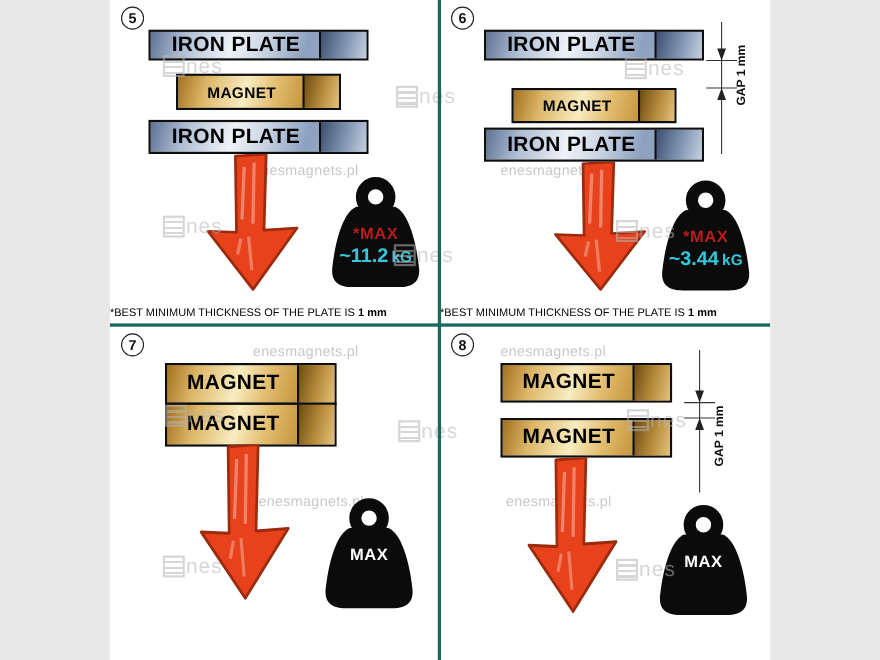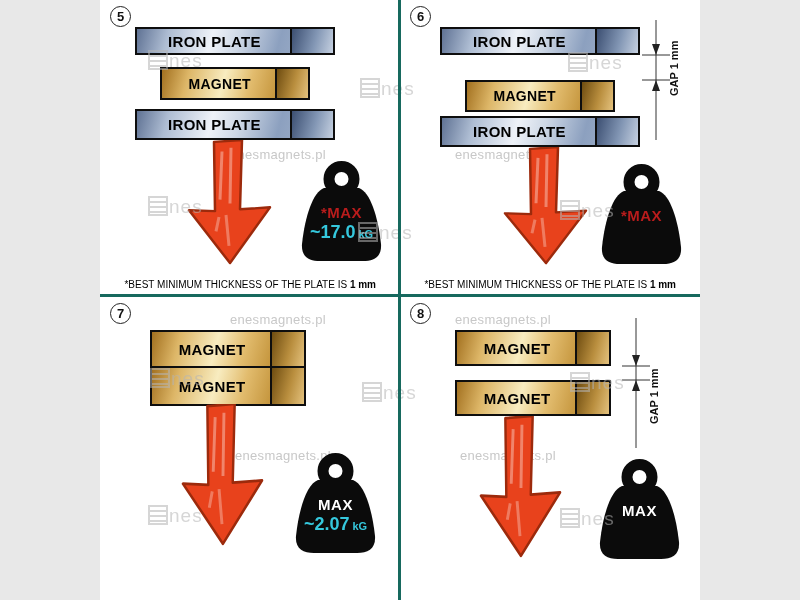--- a/index.html
+++ b/index.html
@@ -18,47 +18,47 @@
   .badge{
     position:absolute;width:19px;height:19px;border:1.5px solid #222;border-radius:50%;
     background:#fff;text-align:center;line-height:19px;font-size:13px;font-weight:bold;color:#111;z-index:6;
   }
 
   .plate{position:absolute;border:2px solid #0e0e0e;box-sizing:border-box;z-index:2;}
   .plate .seg{position:absolute;top:0;right:0;bottom:0;width:21%;border-left:2px solid #0e0e0e;}
   .plate .plate-label{
     position:absolute;left:0;top:0;bottom:0;width:79%;
     display:flex;align-items:center;justify-content:center;
-    font-weight:bold;font-size:15px;color:#000;letter-spacing:.3px;white-space:nowrap;
+    font-weight:bold;font-size:19px;color:#000;letter-spacing:.3px;white-space:nowrap;
   }
   .iron{background:linear-gradient(105deg,#5f7294 0%,#aebdd3 16%,#eef2f8 38%,#cdd7e5 52%,#8ca0bf 72%,#a9b8ce 100%);}
   .iron .seg{background:linear-gradient(105deg,#3c4f72 0%,#8296b4 55%,#c6d1e1 100%);}
   .magnet{background:linear-gradient(105deg,#a2701f 0%,#ddb667 18%,#f8ecc0 42%,#e2bc6e 60%,#c6973f 78%,#e2c17a 100%);}
   .magnet .seg{background:linear-gradient(105deg,#6e4c10 0%,#b98e3e 55%,#e4c27e 100%);}
 
   .arrow{position:absolute;z-index:2;}
 
   .weight{position:absolute;width:95px;height:105px;z-index:3;}
   .weight svg{position:absolute;left:0;top:0;}
   .w-max{position:absolute;left:0;right:0;top:44px;text-align:center;font-size:15px;font-weight:bold;letter-spacing:.5px;z-index:3;}
   .max-yellow{color:#b91c1c;}
   .max-white{color:#ffffff;text-align:center;}
   .w-val{position:absolute;left:0;right:0;top:62px;text-align:center;font-size:18px;font-weight:bold;color:#35c8dd;z-index:3;white-space:nowrap;}
-  .w-val .unit{font-size:11px;margin-left:3px;}
+  .w-val .unit{font-size:14px;margin-left:3px;}
 
   .gap-dim{position:absolute;z-index:3;}
   .gap-dim line{stroke:#333;stroke-width:1;}
   .gap-dim polygon{fill:#222;}
   .gap-label{
     position:absolute;writing-mode:vertical-rl;transform:rotate(180deg);
     font-size:11px;font-weight:bold;color:#111;z-index:3;
     display:flex;align-items:center;justify-content:center;white-space:nowrap;
   }
 
-  .footnote{position:absolute;width:276px;text-align:right;font-size:10px;color:#000;z-index:3;white-space:nowrap;}
+  .footnote{position:absolute;width:276px;text-align:left;font-size:10px;color:#000;z-index:3;white-space:nowrap;}
   .footnote .fb{font-weight:bold;}
 
   .wm{position:absolute;font-size:13px;color:#c8c8c8;letter-spacing:.3px;z-index:1;white-space:nowrap;}
 
   .enes{position:absolute;z-index:4;opacity:.55;display:flex;align-items:center;}
   .enes-box{
     display:inline-block;width:20px;height:20px;border:2px solid #b5b5b5;box-sizing:border-box;
     background:repeating-linear-gradient(180deg,transparent 0 3px,#b5b5b5 3px 5px);
   }
   .enes-text{font-size:19px;line-height:19px;color:#b5b5b5;font-weight:normal;letter-spacing:1px;margin-left:1px;}
@@ -93,21 +93,21 @@
     <path d="M36,12 L34,62 M45,8 L44,66" stroke="rgba(255,255,255,0.35)" stroke-width="3" fill="none"></path>
     <path d="M40,78 L43,110 M33,80 L30,95" stroke="rgba(255,255,255,0.3)" stroke-width="3" fill="none"></path>
   </svg>
 
   <div class="weight" style="left:194px;top:160px;">
     <svg width="95" height="105" viewBox="0 0 95 105">
       <circle cx="47.5" cy="19" r="12.5" fill="none" stroke="#0b0b0b" stroke-width="11"></circle>
       <path d="M30,28 L65,28 C76,32 84,56 87,84 C88,97 80,101 69,101 L26,101 C15,101 7,97 8,84 C11,56 19,32 30,28 Z" fill="#0b0b0b"></path>
     </svg>
     <div class="w-max max-yellow">*MAX</div>
-    <div class="w-val"><span>~17.0</span><span class="unit">kG</span></div>
+    <div class="w-val"><span>~11.2</span><span class="unit">kG</span></div>
   </div>
 
   <div class="footnote" style="left:0;top:279px;"><span>*BEST MINIMUM THICKNESS OF THE PLATE IS </span><span class="fb">1 mm</span></div>
 
   <div class="enes" style="left:48px;top:50px;">
     <span class="enes-box"></span>
       <span class="enes-text">nes</span>
   </div>
   <div class="enes" style="left:260px;top:78px;">
     <span class="enes-box"></span>
@@ -157,20 +157,21 @@
     <path d="M36,12 L34,62 M45,8 L44,66" stroke="rgba(255,255,255,0.35)" stroke-width="3" fill="none"></path>
     <path d="M40,78 L43,110 M33,80 L30,95" stroke="rgba(255,255,255,0.3)" stroke-width="3" fill="none"></path>
   </svg>
 
   <div class="weight" style="left:194px;top:163px;">
     <svg width="95" height="105" viewBox="0 0 95 105">
       <circle cx="47.5" cy="19" r="12.5" fill="none" stroke="#0b0b0b" stroke-width="11"></circle>
       <path d="M30,28 L65,28 C76,32 84,56 87,84 C88,97 80,101 69,101 L26,101 C15,101 7,97 8,84 C11,56 19,32 30,28 Z" fill="#0b0b0b"></path>
     </svg>
     <div class="w-max max-yellow">*MAX</div>
+    <div class="w-val"><span>~3.44</span><span class="unit">kG</span></div>
   </div>
 
   <div class="footnote" style="left:0;top:279px;"><span>*BEST MINIMUM THICKNESS OF THE PLATE IS </span><span class="fb">1 mm</span></div>
 
   <div class="enes" style="left:168px;top:52px;">
     <span class="enes-box"></span>
       <span class="enes-text">nes</span>
   </div>
   <div class="enes" style="left:160px;top:200px;">
     <span class="enes-box"></span>
@@ -199,21 +200,20 @@
     <path d="M36,12 L34,62 M45,8 L44,66" stroke="rgba(255,255,255,0.35)" stroke-width="3" fill="none"></path>
     <path d="M40,78 L43,110 M33,80 L30,95" stroke="rgba(255,255,255,0.3)" stroke-width="3" fill="none"></path>
   </svg>
 
   <div class="weight" style="left:188px;top:154px;">
     <svg width="95" height="105" viewBox="0 0 95 105">
       <circle cx="47.5" cy="19" r="12.5" fill="none" stroke="#0b0b0b" stroke-width="11"></circle>
       <path d="M30,28 L65,28 C76,32 84,56 87,84 C88,97 80,101 69,101 L26,101 C15,101 7,97 8,84 C11,56 19,32 30,28 Z" fill="#0b0b0b"></path>
     </svg>
     <div class="w-max max-white">MAX</div>
-    <div class="w-val"><span>~2.07</span><span class="unit">kG</span></div>
   </div>
 
   <div class="enes" style="left:50px;top:70px;">
     <span class="enes-box"></span>
       <span class="enes-text">nes</span>
   </div>
   <div class="enes" style="left:262px;top:84px;">
     <span class="enes-box"></span>
       <span class="enes-text">nes</span>
   </div>

